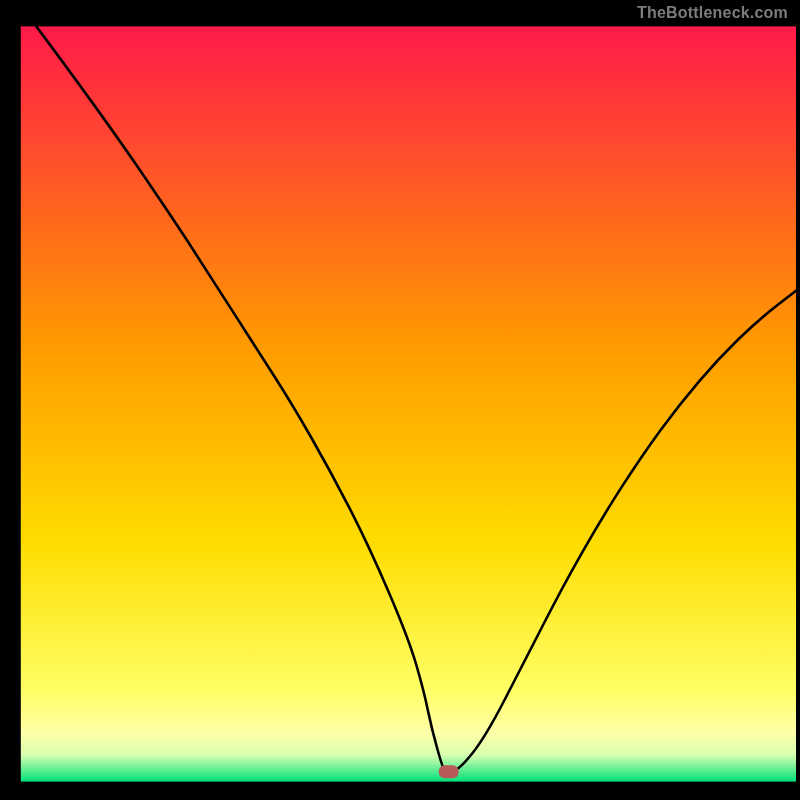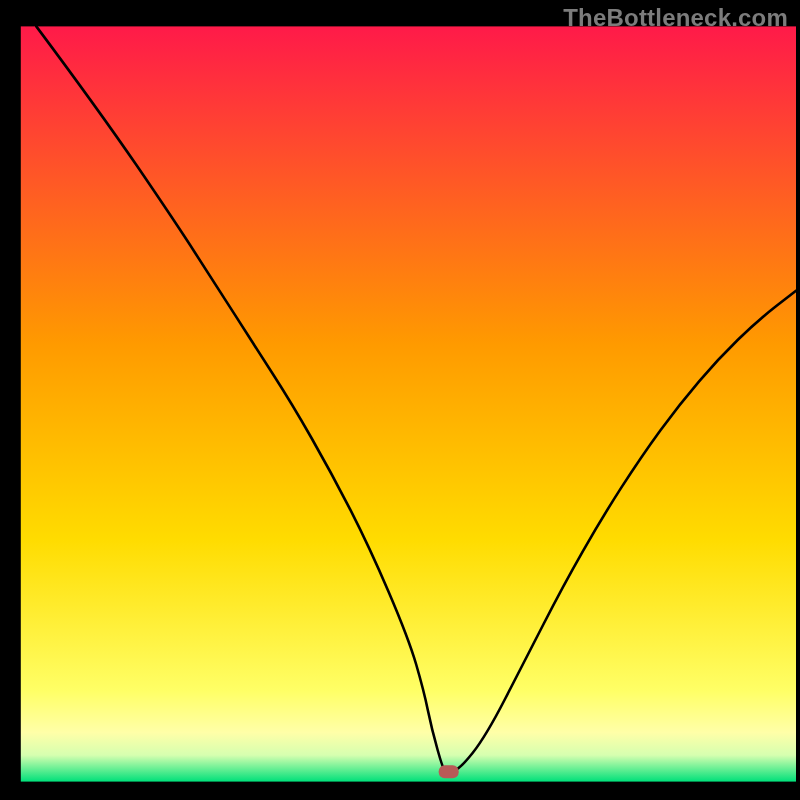--- a/index.html
+++ b/index.html
@@ -15,21 +15,21 @@
     position: relative;
     width: 800px;
     height: 800px;
     background: #000;
   }
   .attribution {
     position: absolute;
     top: 4px;
     right: 12px;
     color: #7c7c7c;
-    font-size: 24px;
+    font-size: 16px;
     font-weight: 600;
     letter-spacing: 0.2px;
     z-index: 30;
   }
   svg.chart {
     position: absolute;
     left: 0;
     top: 0;
     width: 800px;
     height: 800px;

